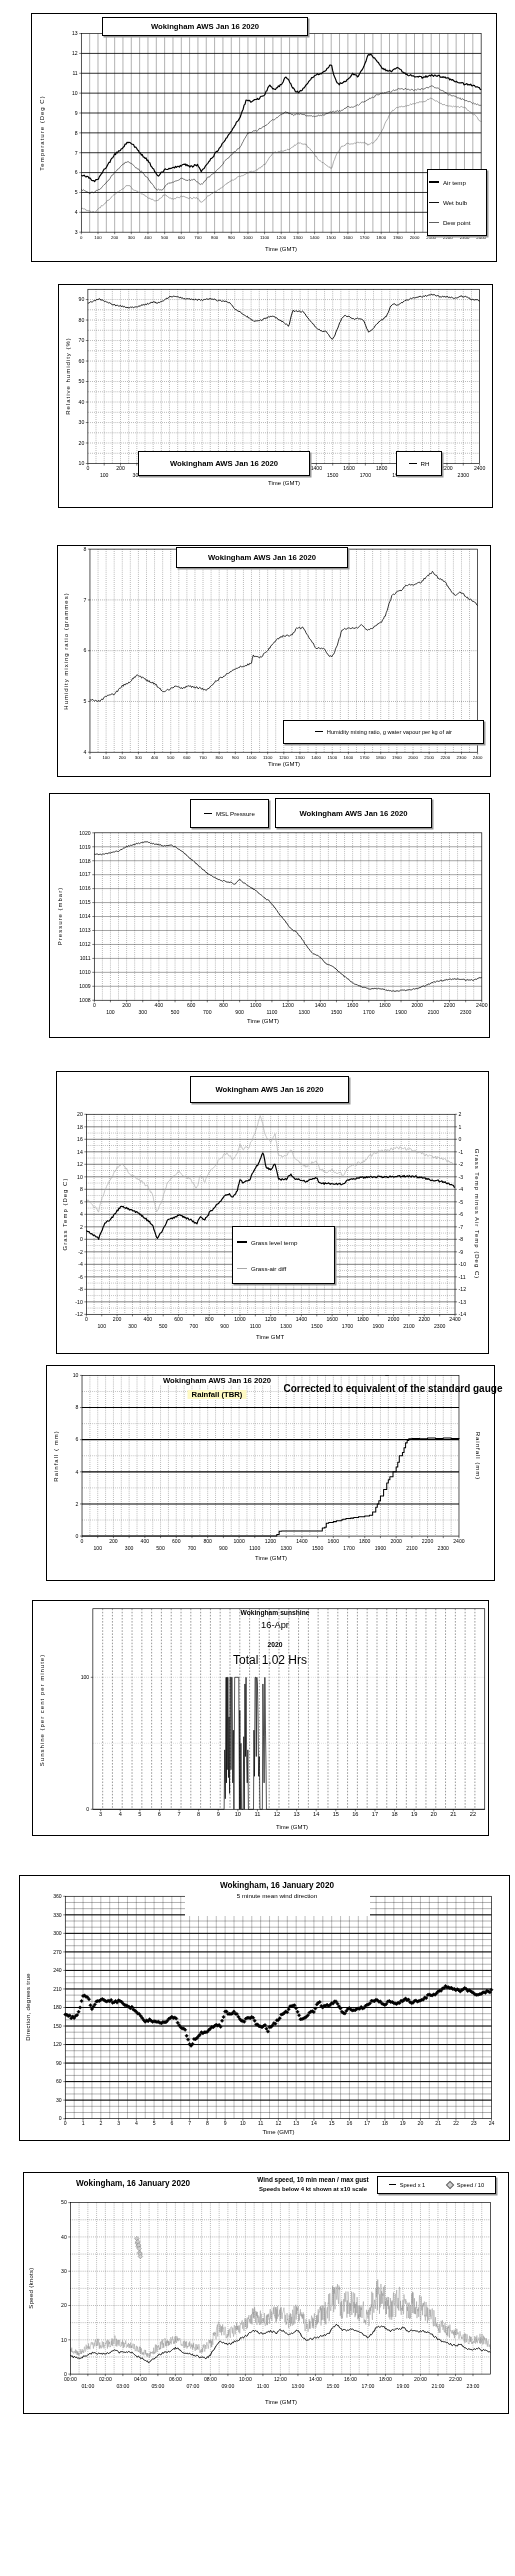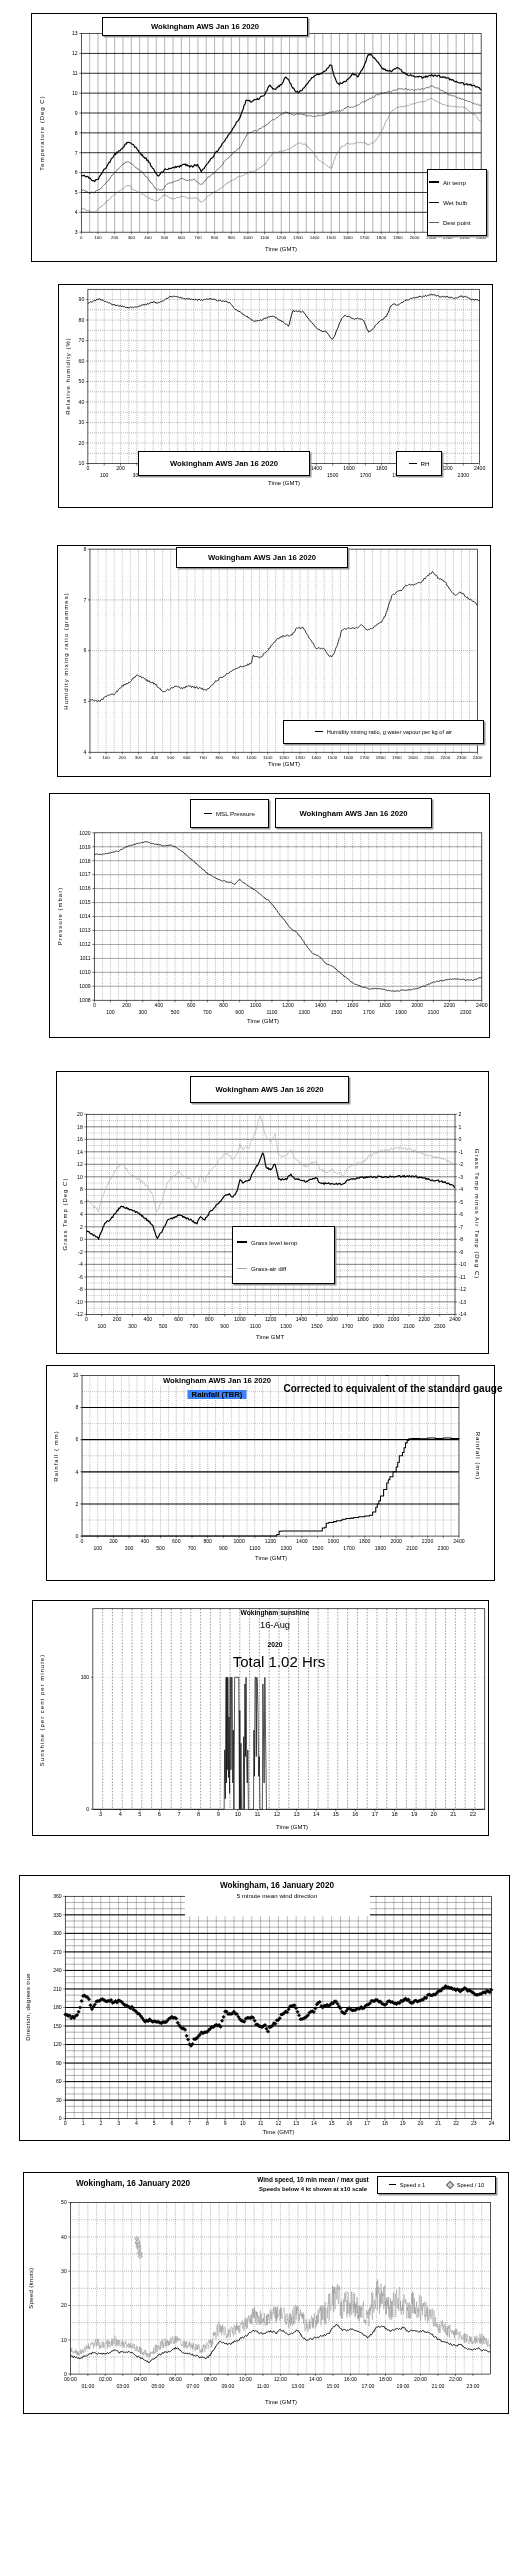--- a/index.html
+++ b/index.html
@@ -945,21 +945,21 @@
         <line x1="64.0" y1="205.2" x2="68.0" y2="205.2" stroke="#000" stroke-width="1"></line>
         <text x="61" y="208.7" font-size="10" text-anchor="end" font-family="Liberation Sans,sans-serif">4</text>
         <line x1="64.0" y1="142.8" x2="68.0" y2="142.8" stroke="#000" stroke-width="1"></line>
         <text x="61" y="146.3" font-size="10" text-anchor="end" font-family="Liberation Sans,sans-serif">6</text>
         <line x1="64.0" y1="80.4" x2="68.0" y2="80.4" stroke="#000" stroke-width="1"></line>
         <text x="61" y="83.9" font-size="10" text-anchor="end" font-family="Liberation Sans,sans-serif">8</text>
         <line x1="64.0" y1="18.0" x2="68.0" y2="18.0" stroke="#000" stroke-width="1"></line>
         <text x="61" y="21.5" font-size="10" text-anchor="end" font-family="Liberation Sans,sans-serif">10</text>
       </svg>
     <div class="ov cent" style="left:170px;top:10.3px;font-weight:bold;font-size:7.7px;background:#fff;padding:0 4.1px">Wokingham AWS Jan 16 2020</div>
-    <div class="ov cent" style="left:170px;top:24px;font-weight:bold;font-size:7.7px;background:#3b82f6;padding:0 4.1px">Rainfall (TBR)</div>
+    <div class="ov cent" style="left:170px;top:24px;font-weight:bold;font-size:7.7px;background:#fef9c3;padding:0 4.1px">Rainfall (TBR)</div>
     <div class="ov" style="left:338px;top:4.1px;font-weight:bold;font-size:7.2px">–</div>
     <div class="ov cent" style="left:346px;top:16.5px;font-weight:bold;font-size:10px">Corrected to equivalent of the standard gauge</div>
     <div class="vlab" style="left:9.3px;top:90px">Rainfall ( mm)</div>
     <div class="vlabr" style="left:431px;top:90px">Rainfall (mm)</div>
     <div class="xlab" style="left:188px;top:189px">Time (GMT)</div>
   </div>
 
   <div class="chart" id="c6" style="left:32px;top:1600px;width:455px;height:234px">
     <svg width="455" height="234" viewBox="0 0 884 455">
         <line x1="135.1" y1="15.0" x2="135.1" y2="405.0" stroke="#000" stroke-width="0.8" stroke-dasharray="3,3"></line>
@@ -1044,23 +1044,23 @@
         <line x1="817.0" y1="405.0" x2="817.0" y2="409.0" stroke="#000" stroke-width="1"></line>
         <text x="817.0" y="418" font-size="11" text-anchor="middle" font-family="Liberation Sans,sans-serif">21</text>
         <line x1="855.1" y1="405.0" x2="855.1" y2="409.0" stroke="#000" stroke-width="1"></line>
         <text x="855.1" y="418" font-size="11" text-anchor="middle" font-family="Liberation Sans,sans-serif">22</text>
         <line x1="112.0" y1="405.0" x2="116.0" y2="405.0" stroke="#000" stroke-width="1"></line>
         <text x="109" y="408.5" font-size="10" text-anchor="end" font-family="Liberation Sans,sans-serif">0</text>
         <line x1="112.0" y1="148.4" x2="116.0" y2="148.4" stroke="#000" stroke-width="1"></line>
         <text x="109" y="151.9" font-size="10" text-anchor="end" font-family="Liberation Sans,sans-serif">100</text>
       </svg>
     <div class="ov cent" style="left:242px;top:8.2px;font-weight:bold;font-size:6.7px">Wokingham sunshine</div>
-    <div class="ov cent" style="left:242px;top:18.5px;font-size:9.3px">16-Aug</div>
+    <div class="ov cent" style="left:242px;top:18.5px;font-size:9.3px">16-Apr</div>
     <div class="ov cent" style="left:242px;top:40px;font-weight:bold;font-size:6.7px">2020</div>
-    <div class="ov cent" style="left:246px;top:52px;font-size:15px">Total 1.02 Hrs</div>
+    <div class="ov cent" style="left:237px;top:52px;font-size:12px">Total 1.02 Hrs</div>
     <div class="vlab" style="left:9.3px;top:109px">Sunshine (per cent per minute)</div>
     <div class="xlab" style="left:223px;top:223px">Time (GMT)</div>
   </div>
 
   <div class="chart" id="c7" style="left:18.5px;top:1875px;width:489px;height:264px;border-width:1px">
     <svg width="489" height="264" viewBox="0 0 950 512">
         <line x1="105.3" y1="39.0" x2="105.3" y2="471.0" stroke="#000" stroke-width="0.5"></line>
         <line x1="122.5" y1="39.0" x2="122.5" y2="471.0" stroke="#000" stroke-width="0.5"></line>
         <line x1="139.8" y1="39.0" x2="139.8" y2="471.0" stroke="#000" stroke-width="0.5"></line>
         <line x1="157.0" y1="39.0" x2="157.0" y2="471.0" stroke="#000" stroke-width="0.5"></line>

